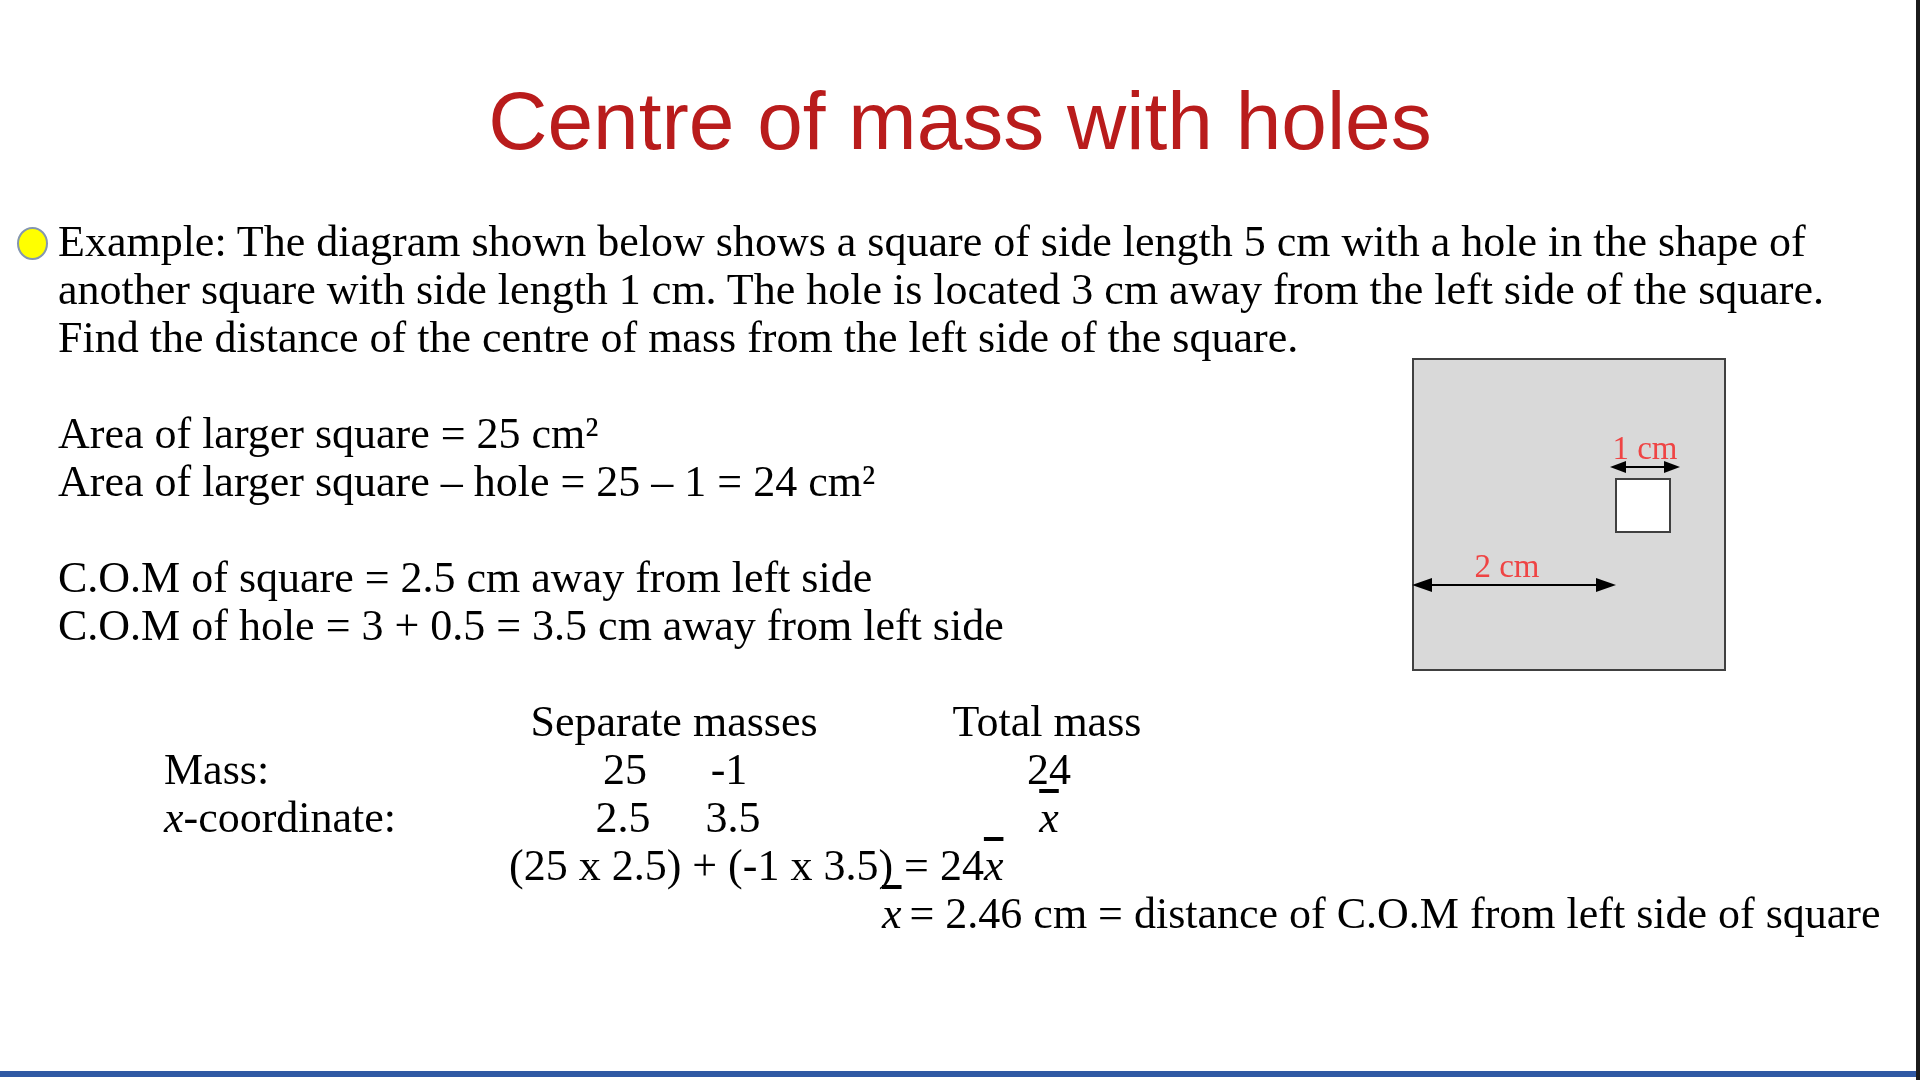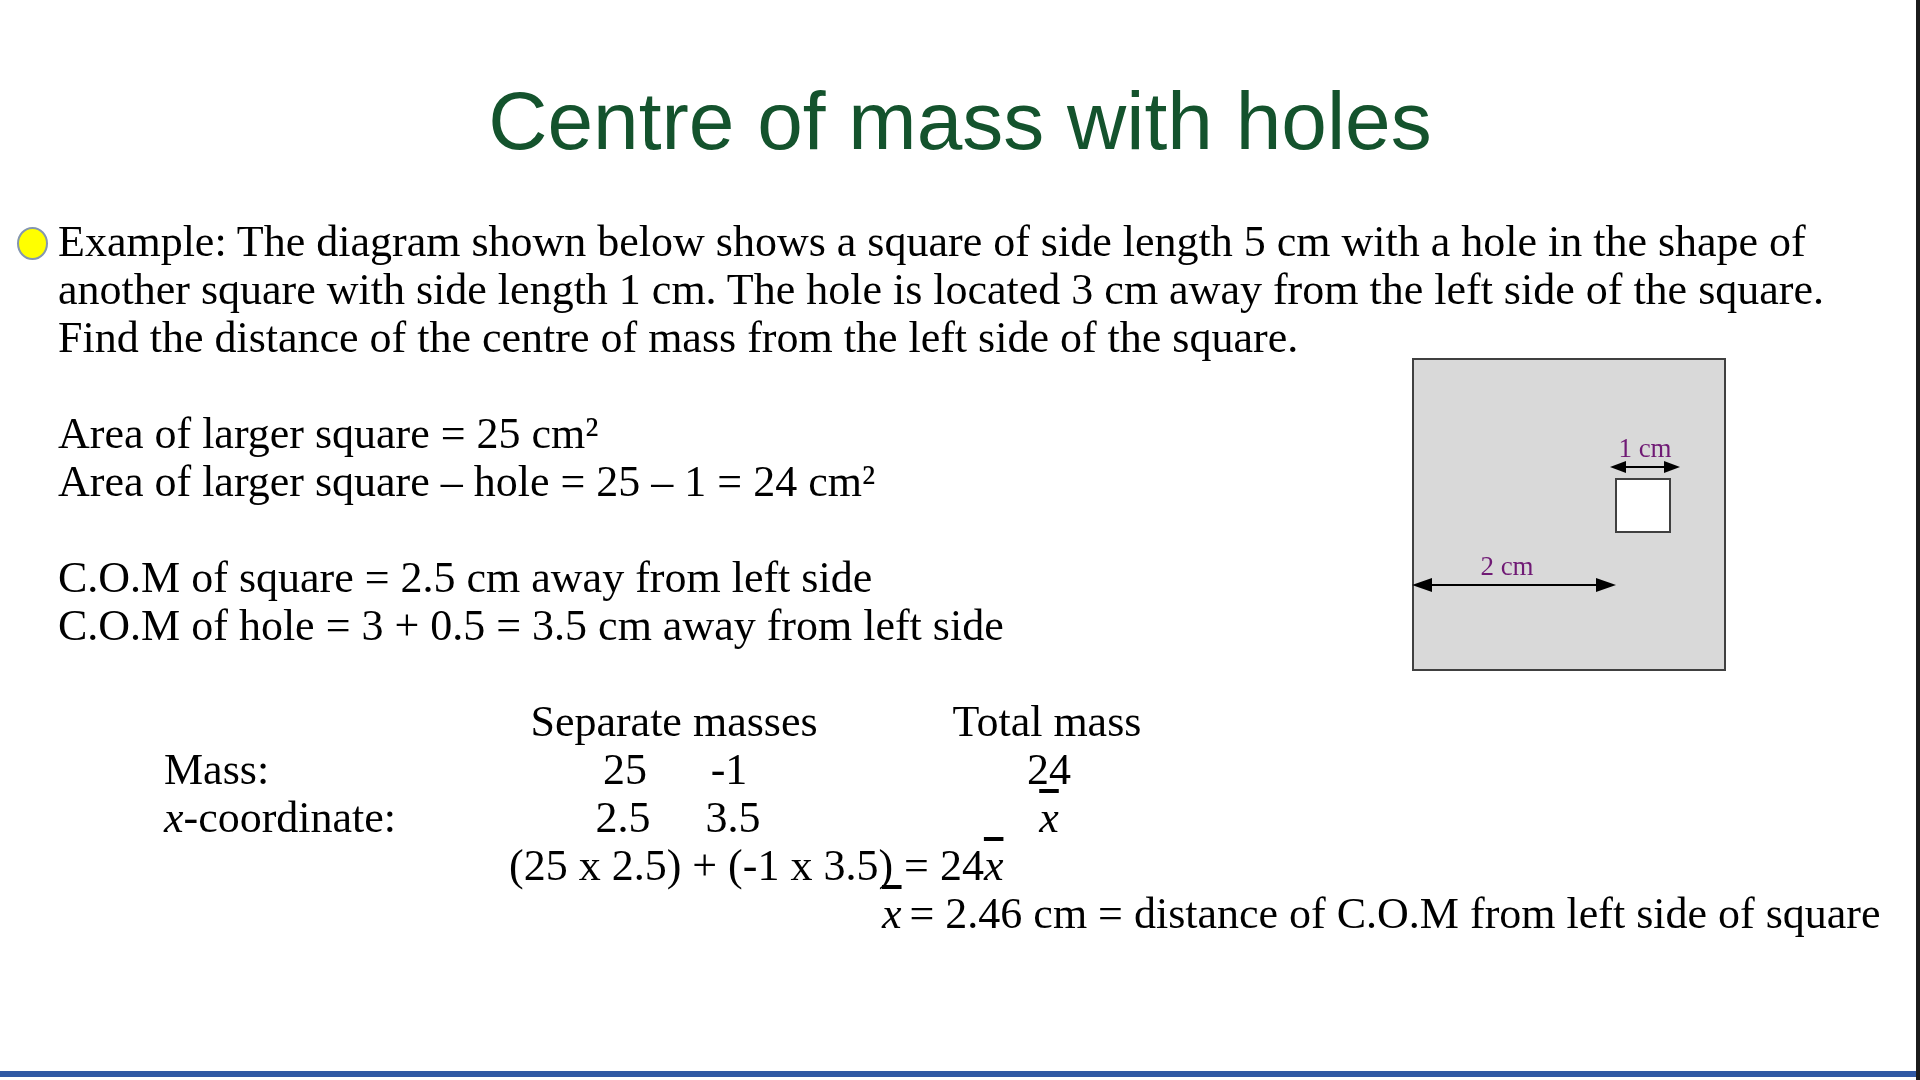--- a/index.html
+++ b/index.html
@@ -11,21 +11,21 @@
   }
   * { margin: 0; padding: 0; box-sizing: border-box; }
   html, body { width: 1920px; height: 1080px; background: #ffffff; overflow: hidden; }
   .slide {
     position: relative; width: 1920px; height: 1080px; background: #ffffff;
     font-family: "Liberation Serif", serif; color: #000;
   }
   .title {
     position: absolute; left: 0; top: 74px; width: 100%;
     text-align: center; font-family: "Liberation Sans", sans-serif;
-    font-weight: 400; font-size: 82px; line-height: 94px; color: #14532d;
+    font-weight: 400; font-size: 82px; line-height: 94px; color: #b91c1c;
   }
   .bullet-marker {
     position: absolute; left: 17px; top: 227px; width: 31px; height: 33px;
     background: var(--bullet-fill); border: 2px solid var(--bullet-border);
     border-radius: 50%;
   }
   .content {
     position: absolute; left: 58px; top: 218px; width: 1810px;
     font-size: 44px;
   }
@@ -40,22 +40,22 @@
 
   .diagram-square {
     position: absolute; left: 1412px; top: 358px; width: 314px; height: 313px;
     background: var(--diagram-fill); border: 2px solid var(--diagram-border);
   }
   .diagram-hole {
     position: absolute; left: 1615px; top: 478px; width: 56px; height: 55px;
     background: #ffffff; border: 2px solid var(--diagram-border);
   }
   .dim-label {
-    position: absolute; font-size: 27px; line-height: 30px; white-space: nowrap;
-    transform: translateX(-50%); color: #701a75;
+    position: absolute; font-size: 33px; line-height: 30px; white-space: nowrap;
+    transform: translateX(-50%); color: #ef4444;
   }
   .label-1cm { left: 1645px; top: 433px; }
   .label-3cm { left: 1507px; top: 551px; }
   .arrow-svg { position: absolute; }
   .arrow-1cm { left: 1610px; top: 459px; }
   .arrow-3cm { left: 1412px; top: 576px; }
 
   .bottom-bar {
     position: absolute; left: 0; top: 1071px; width: 1920px; height: 6px;
     background: var(--accent);

